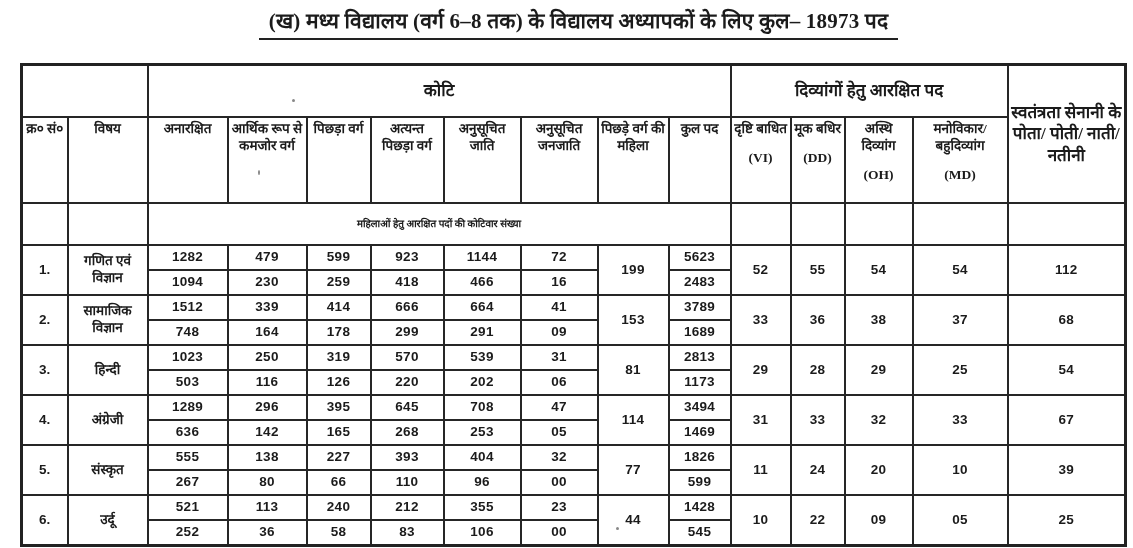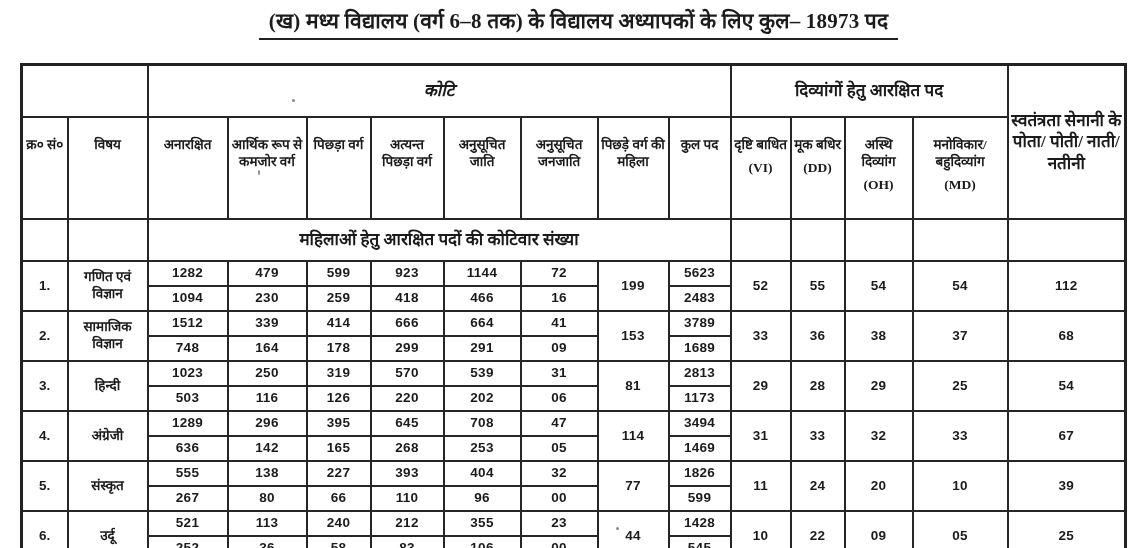--- a/index.html
+++ b/index.html
@@ -24,25 +24,25 @@
     border:3px solid #222;
   }
   table.posts td{
     border:2px solid #262626;
     text-align:center;vertical-align:middle;
     padding:1px 2px;
     font-size:13.5px;font-weight:700;line-height:1.25;
     overflow:hidden;
   }
   tr.hr1 td{height:48px;font-size:17px;}
-  tr.hr2 td{height:80px;vertical-align:top;padding-top:19px;font-size:13.5px;}
-  tr.hr3 td{height:38px;font-size:17px;font-family:Liberation Serif, serif;}
-  td.koti-cell{font-size:18px;font-style:italic;}
+  tr.hr2 td{height:80px;vertical-align:top;padding-top:3px;font-size:13.5px;}
+  tr.hr3 td{height:38px;font-size:10px;font-family:Liberation Serif, serif;}
+  td.koti-cell{font-size:18px;}
   td.ff-cell{font-size:13px;vertical-align:middle;line-height:1.35;}
-  td.abbr span.abbr{display:block;margin-top:6px;}
+  td.abbr span.abbr{display:block;margin-top:12px;}
   tr.rA td,tr.rB td{height:21px;}
   td.num{
     font-family:"Liberation Sans","DejaVu Sans",sans-serif;
     font-size:13.5px;font-weight:700;letter-spacing:.3px;
   }
   td.vtop{vertical-align:top;padding-top:4px;}
   td.sn{font-family:"Liberation Sans","DejaVu Sans",sans-serif;font-size:13.5px;}
   td.subject{text-align:left;padding-left:4px;font-size:14px;margin-left:44px;}
   td.blank{background:#fff;}
   .noise{position:absolute;background:#555;border-radius:50%;opacity:.7;}

